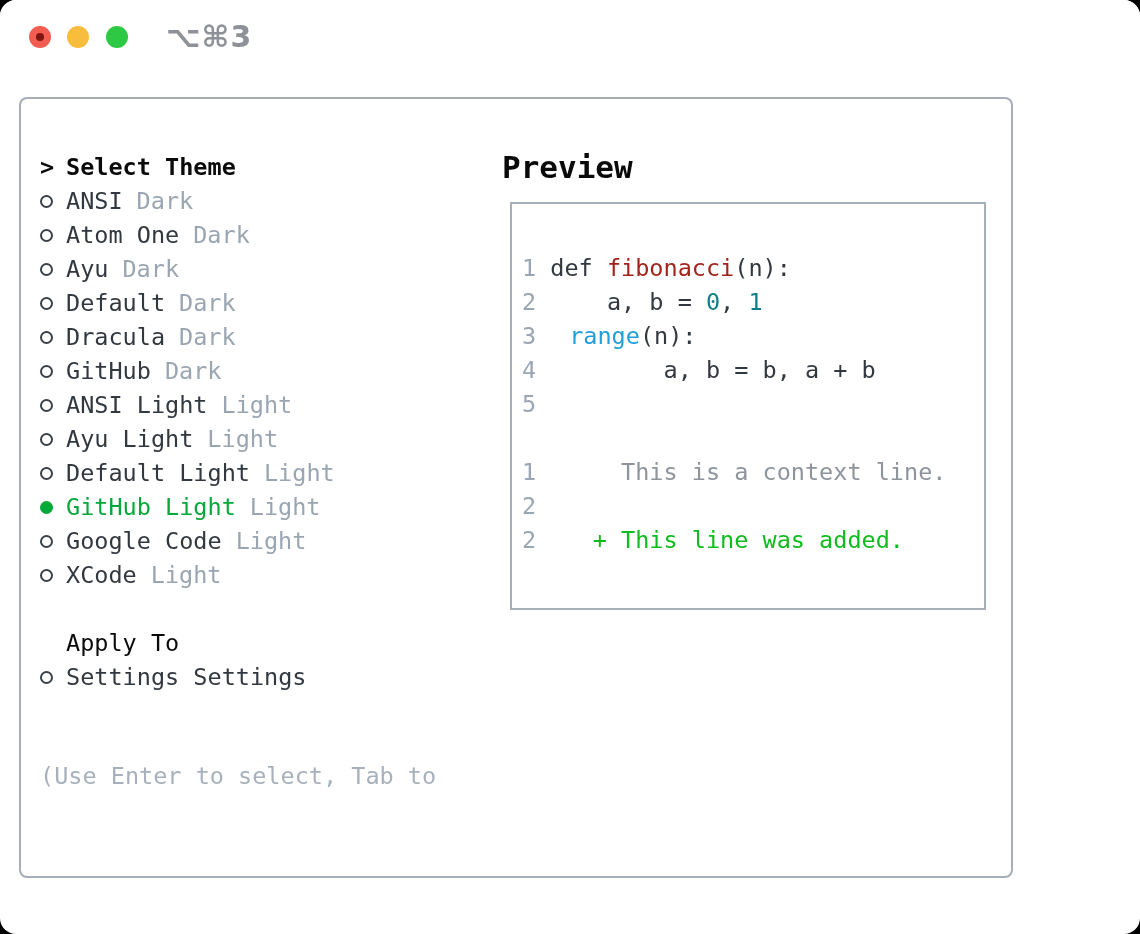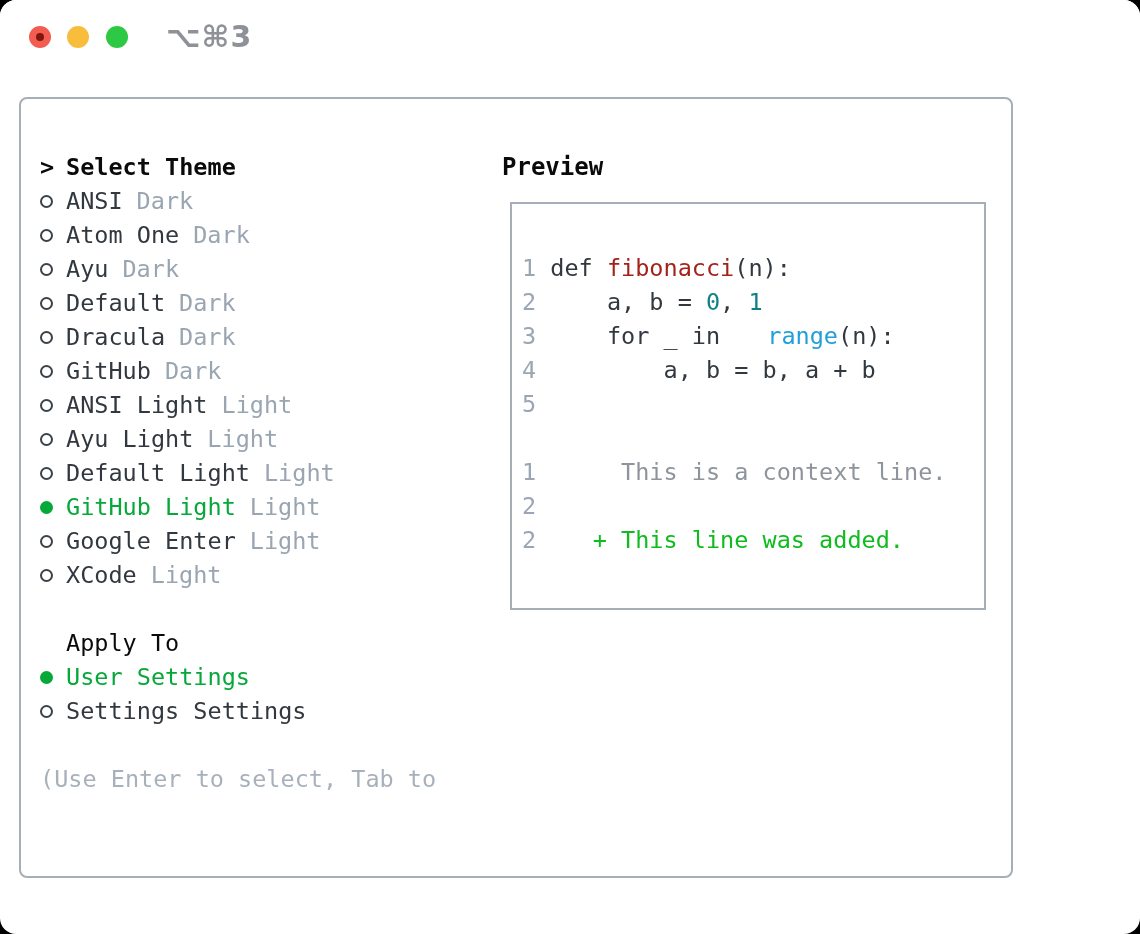--- a/index.html
+++ b/index.html
@@ -54,25 +54,25 @@
   .bullet-cell{display:inline-flex;align-items:center;width:26px;flex:0 0 26px;}
   .bullet{width:13px;height:13px;border-radius:50%;border:2px solid #3a4149;display:inline-block;}
   .bullet.filled{border-color:var(--green);background:var(--green);}
   .prompt{font-weight:700;color:var(--black);}
   .hdr{font-weight:700;color:var(--black);}
   .t-name{color:var(--dark);}
   .theme-row.selected .t-name{color:var(--green);}
   .t-variant{color:var(--gray-variant);margin-left:14px;}
   .apply-row.selected .t-name{color:var(--green);}
   .apply-hdr{color:var(--black);}
-  .hint{color:var(--gray-hint);}
+  .hint{color:var(--gray-hint);margin-top:31px;}
   
   .preview-title{
     position:absolute;left:481px;top:51px;height:34px;display:flex;align-items:center;
-    font-size:24px;font-weight:700;color:var(--black);
+    font-size:31px;font-weight:700;color:var(--black);
   }
   .preview-box{
     position:absolute;left:489px;top:103px;width:476px;height:408px;
     border:2px solid var(--border);background:#fff;
   }
   .code{position:absolute;left:10px;top:47px;}
   .code-line{height:34px;display:flex;align-items:center;font-size:23.5px;white-space:pre;}
   .ln{color:var(--gray-ln);}
   .seg-plain{color:var(--dark);}
   .seg-func{color:var(--red-func);}
@@ -105,47 +105,46 @@
           <div class="row theme-row"><span class="bullet-cell"><span class="bullet"></span></span><span class="t-name">ANSI</span><span class="t-variant">Dark</span></div>
           <div class="row theme-row"><span class="bullet-cell"><span class="bullet"></span></span><span class="t-name">Atom One</span><span class="t-variant">Dark</span></div>
           <div class="row theme-row"><span class="bullet-cell"><span class="bullet"></span></span><span class="t-name">Ayu</span><span class="t-variant">Dark</span></div>
           <div class="row theme-row"><span class="bullet-cell"><span class="bullet"></span></span><span class="t-name">Default</span><span class="t-variant">Dark</span></div>
           <div class="row theme-row"><span class="bullet-cell"><span class="bullet"></span></span><span class="t-name">Dracula</span><span class="t-variant">Dark</span></div>
           <div class="row theme-row"><span class="bullet-cell"><span class="bullet"></span></span><span class="t-name">GitHub</span><span class="t-variant">Dark</span></div>
           <div class="row theme-row"><span class="bullet-cell"><span class="bullet"></span></span><span class="t-name">ANSI Light</span><span class="t-variant">Light</span></div>
           <div class="row theme-row"><span class="bullet-cell"><span class="bullet"></span></span><span class="t-name">Ayu Light</span><span class="t-variant">Light</span></div>
           <div class="row theme-row"><span class="bullet-cell"><span class="bullet"></span></span><span class="t-name">Default Light</span><span class="t-variant">Light</span></div>
           <div class="row theme-row selected"><span class="bullet-cell"><span class="bullet filled"></span></span><span class="t-name">GitHub Light</span><span class="t-variant">Light</span></div>
-          <div class="row theme-row"><span class="bullet-cell"><span class="bullet"></span></span><span class="t-name">Google Enter</span><span class="t-variant">Light</span></div>
+          <div class="row theme-row"><span class="bullet-cell"><span class="bullet"></span></span><span class="t-name">Google Code</span><span class="t-variant">Light</span></div>
           <div class="row theme-row"><span class="bullet-cell"><span class="bullet"></span></span><span class="t-name">XCode</span><span class="t-variant">Light</span></div>
         </div>
 
       <div class="spacer"></div>
 
       <div class="row">
         <span class="bullet-cell"></span><span class="apply-hdr">Apply To</span>
       </div>
 
       <div id="apply-list">
-          <div class="row apply-row selected"><span class="bullet-cell"><span class="bullet filled"></span></span><span class="t-name">User Settings</span></div>
           <div class="row apply-row"><span class="bullet-cell"><span class="bullet"></span></span><span class="t-name">Settings Settings</span></div>
         </div>
 
       <div class="spacer"></div>
 
       <div class="row hint">(Use Enter to select, Tab to</div>
     </div>
 
     <div class="preview-title">Preview</div>
 
     <div class="preview-box">
       <div class="code" id="code-block">
           <div class="code-line"><span class="ln">1</span><span class="seg-plain"> def </span><span class="seg-func">fibonacci</span><span class="seg-plain">(n):</span></div>
           <div class="code-line"><span class="ln">2</span><span class="seg-plain">     a, b = </span><span class="seg-number">0</span><span class="seg-plain">, </span><span class="seg-number">1</span></div>
-          <div class="code-line"><span class="ln">3</span><span class="seg-plain">     for _ in </span><span class="seg-builtin">range</span><span class="seg-plain">(n):</span></div>
+          <div class="code-line"><span class="ln">3</span><span class="seg-builtin">range</span><span class="seg-plain">(n):</span></div>
           <div class="code-line"><span class="ln">4</span><span class="seg-plain">         a, b = b, a + b</span></div>
           <div class="code-line"><span class="ln">5</span></div>
           <div class="code-line"><span class="ln"></span></div>
           <div class="code-line"><span class="ln">1</span><span class="seg-context">      This is a context line.</span></div>
           <div class="code-line"><span class="ln">2</span></div>
           <div class="code-line"><span class="ln">2</span><span class="seg-added">    + This line was added.</span></div>
         </div>
     </div>
 
   </div>

